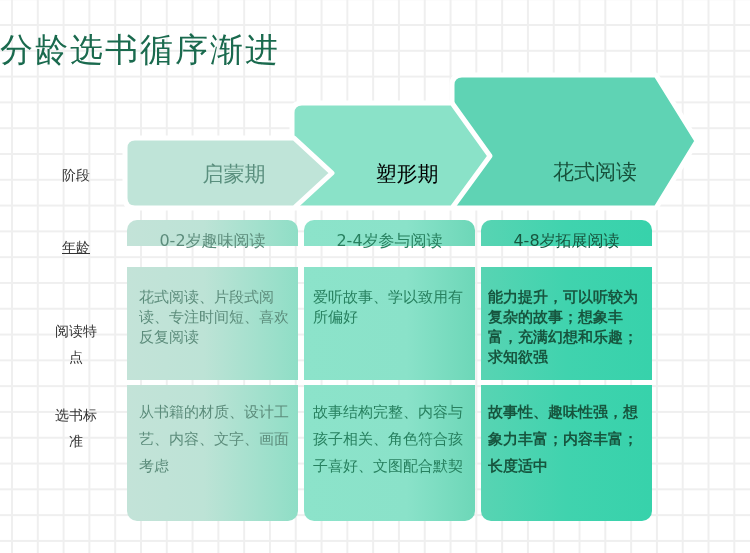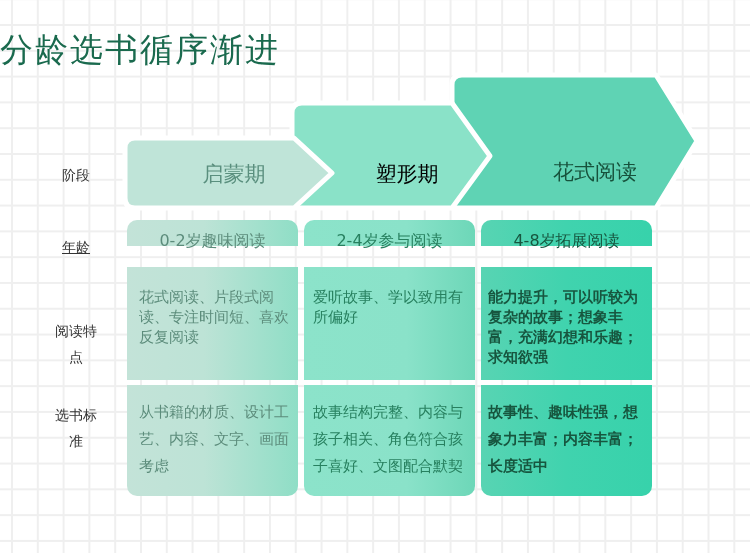--- a/index.html
+++ b/index.html
@@ -31,21 +31,21 @@
     position: absolute; width: 171px; padding: 0 12px;
   }
   .cell.col1 { left: 127px; background: linear-gradient(to right, #c3e3d8 0%, #bde3d6 45%, #8fdec6 100%); color: #5c8c7b; }
   .cell.col2 { left: 304px; background: linear-gradient(to right, #8ce3ca 0%, #8ae2c9 60%, #6dd7b8 100%); color: #27805f; }
   .cell.col3 { left: 481px; background: linear-gradient(to right, #58d4b3 0%, #40d3ae 50%, #37d2ab 100%); color: #17563f; }
   .cell.head {
     top: 220px; height: 26px; border-radius: 10px 10px 0 0;
     font-size: 16px; line-height: 42px; text-align: center; padding: 0;
   }
   .cell.mid { top: 267px; height: 113px; padding-top: 20px; font-size: 15px; line-height: 20px; }
-  .cell.bot { top: 385px; height: 111px; padding-top: 14px; font-size: 15px; line-height: 27px; border-radius: 0 0 10px 10px; }
+  .cell.bot { top: 385px; height: 136px; padding-top: 14px; font-size: 15px; line-height: 27px; border-radius: 0 0 10px 10px; }
   .cell.col1.mid, .cell.col1.bot { padding-left: 12px; padding-right: 6px; }
   .cell.col3.mid, .cell.col3.bot { padding-left: 7px; padding-right: 8px; font-weight: bold; }
   .cell.col2.mid, .cell.col2.bot { padding-left: 9px; padding-right: 4px; }
 </style>
 </head>
 <body>
 
 <h1 class="title">分龄选书循序渐进</h1>
 
 <svg class="arrow-svg" viewBox="0 0 750 553">

